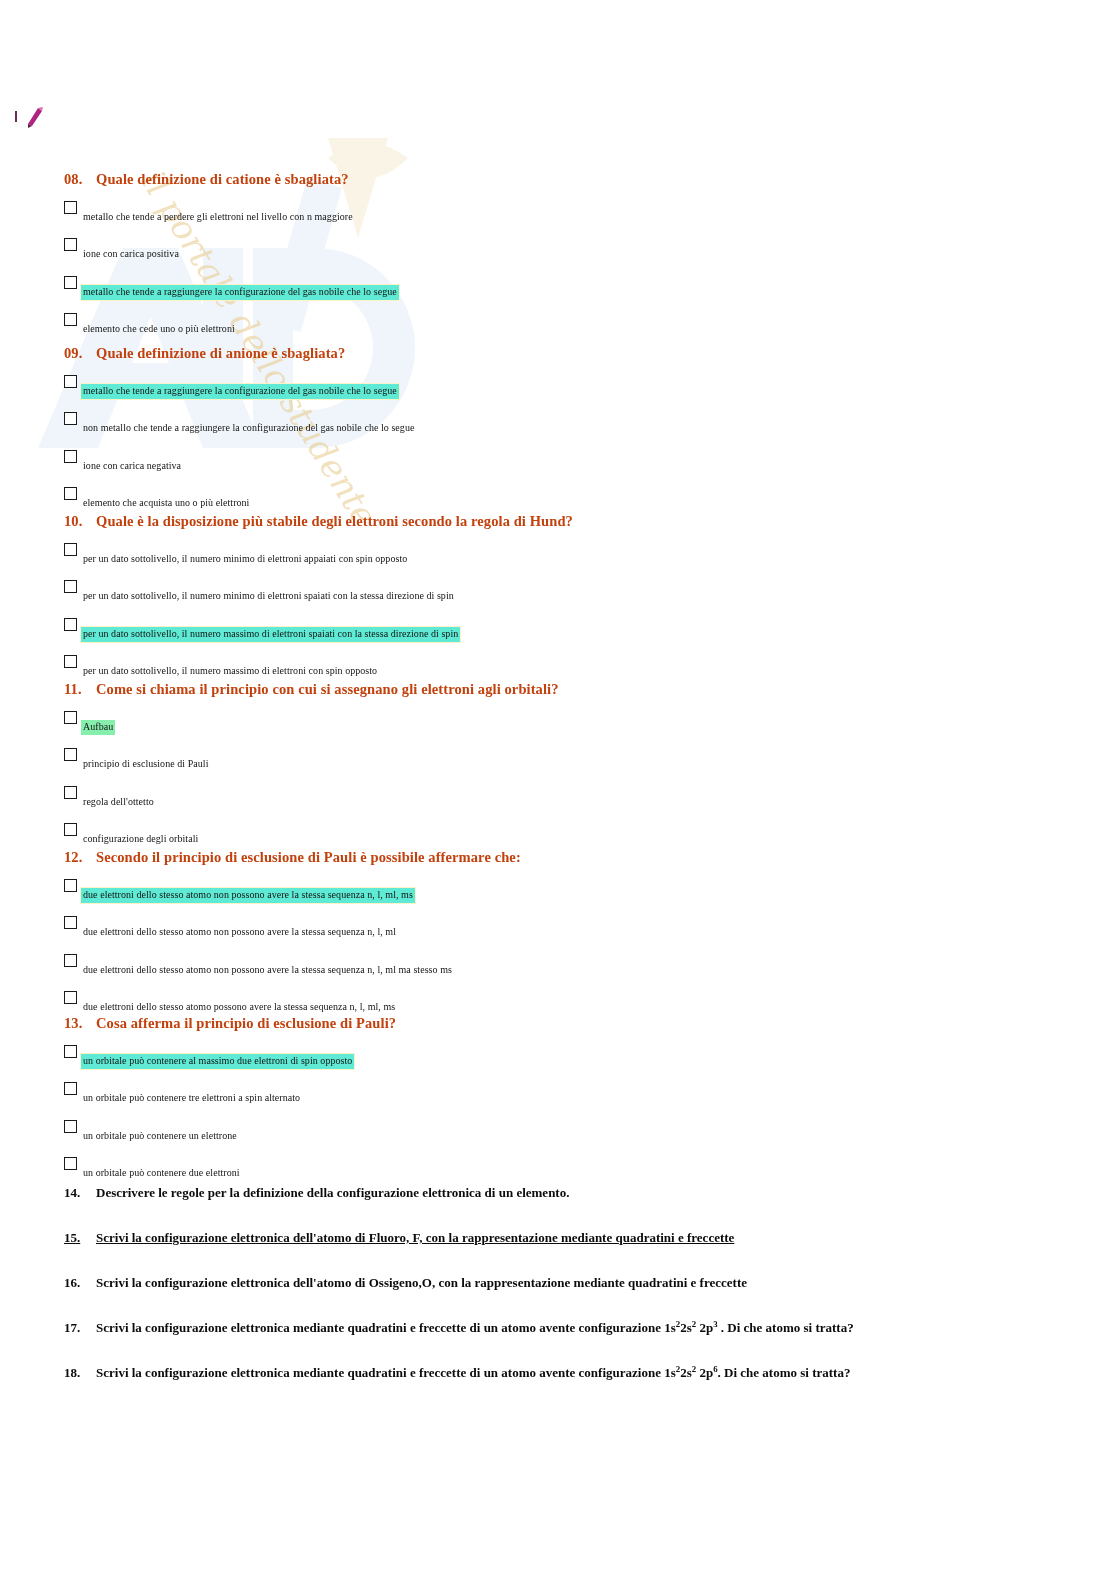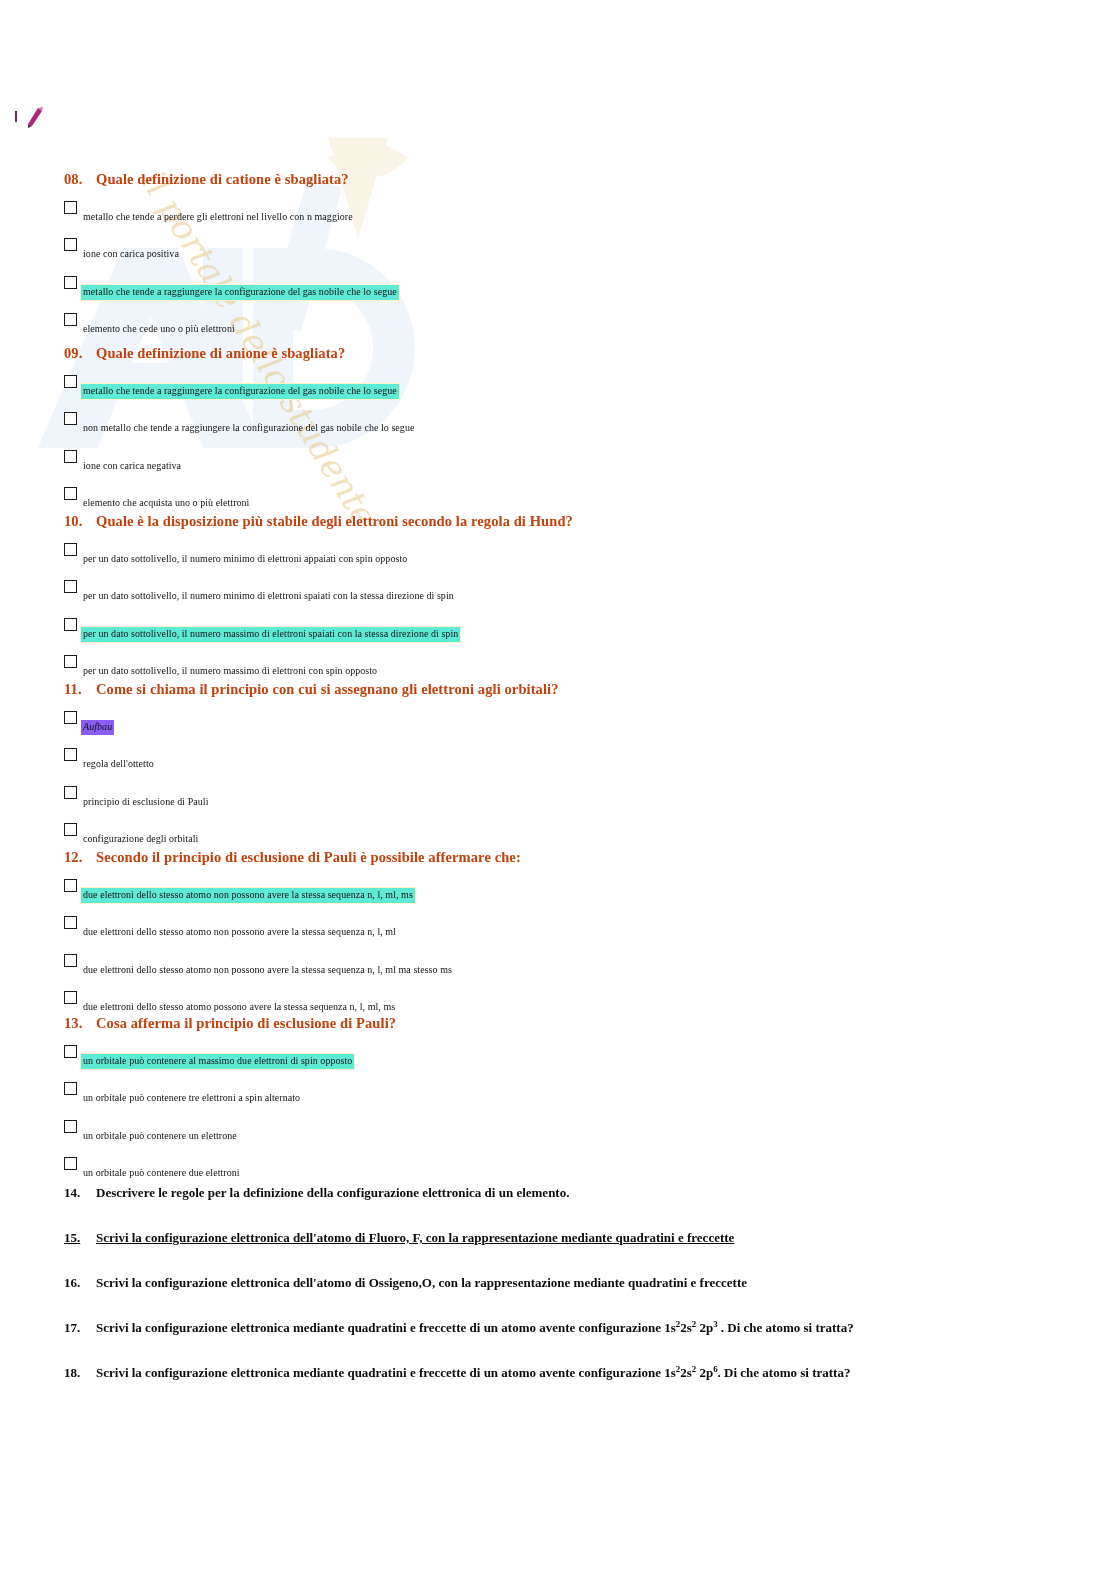--- a/index.html
+++ b/index.html
@@ -111,22 +111,21 @@
     color: #141414;
     padding: 1px 2px 2px 2px;
     letter-spacing: 0.05px;
     margin-top: 13px;
   }
   .option-row.hl-soft .option-label {
     background: #5eead4;
     box-shadow: 0 0 0 1px #fdf1c8;
   }
   .option-row.hl-strong .option-label {
-    background: #8b5cf6;
-    font-style: italic;
+    background: #86efac;
   }
 
   
   .statement {
     font-weight: bold;
     font-size: 13px;
     line-height: 1.15;
     color: #0c0c0c;
     display: flex;
     align-items: baseline;
@@ -253,25 +252,25 @@
         <span class="q-num">11.</span>
         <span class="q-text">Come si chiama il principio con cui si assegnano gli elettroni agli orbitali?</span>
       </div>
       <div class="options">
         <div class="option-row hl-strong">
           <span class="checkbox"></span>
           <span class="option-label">Aufbau</span>
         </div>
         <div class="option-row">
           <span class="checkbox"></span>
+          <span class="option-label">principio di esclusione di Pauli</span>
+        </div>
+        <div class="option-row">
+          <span class="checkbox"></span>
           <span class="option-label">regola dell'ottetto</span>
-        </div>
-        <div class="option-row">
-          <span class="checkbox"></span>
-          <span class="option-label">principio di esclusione di Pauli</span>
         </div>
         <div class="option-row">
           <span class="checkbox"></span>
           <span class="option-label">configurazione degli orbitali</span>
         </div>
       </div>
     </div>
 
     <div class="question-block" style="position:absolute; left:64px; top:850px; width:900px;">
       <div class="q-title">

